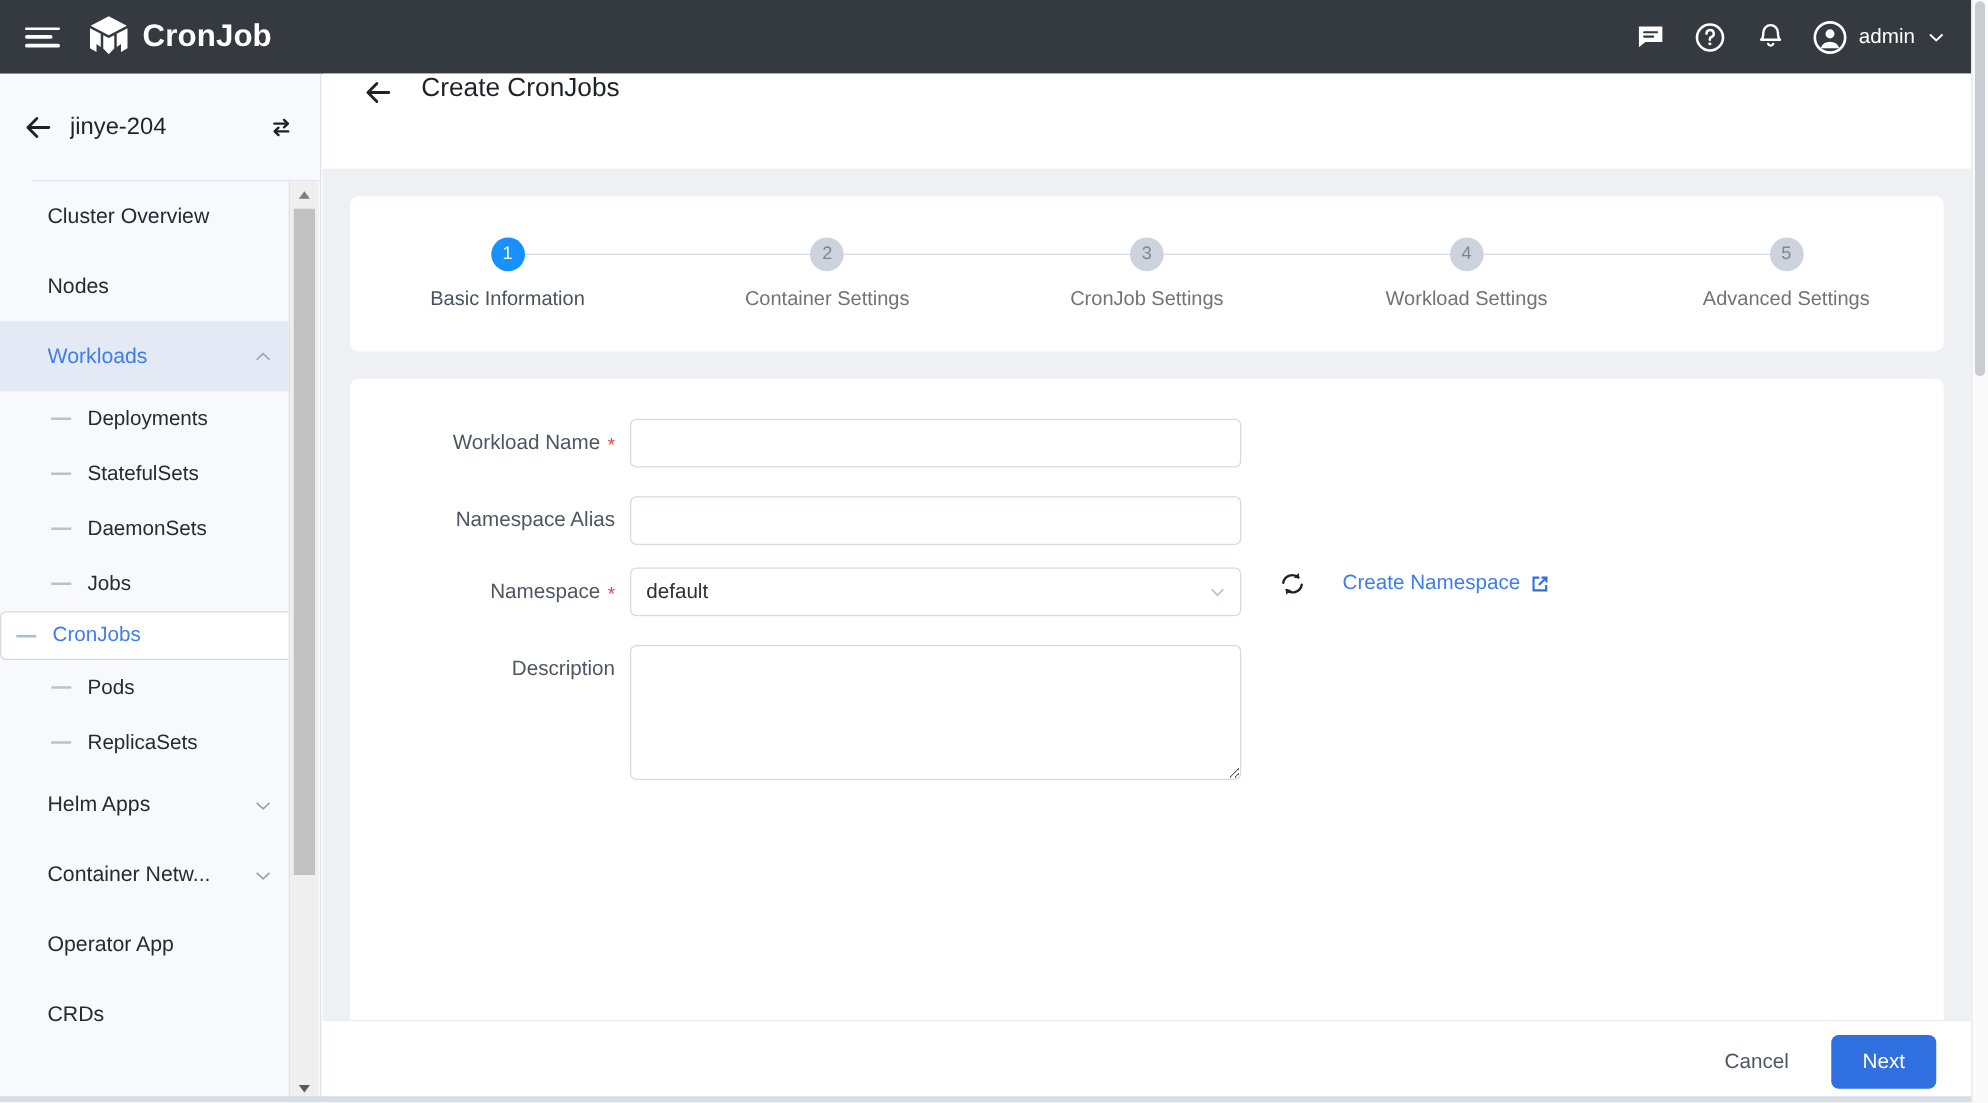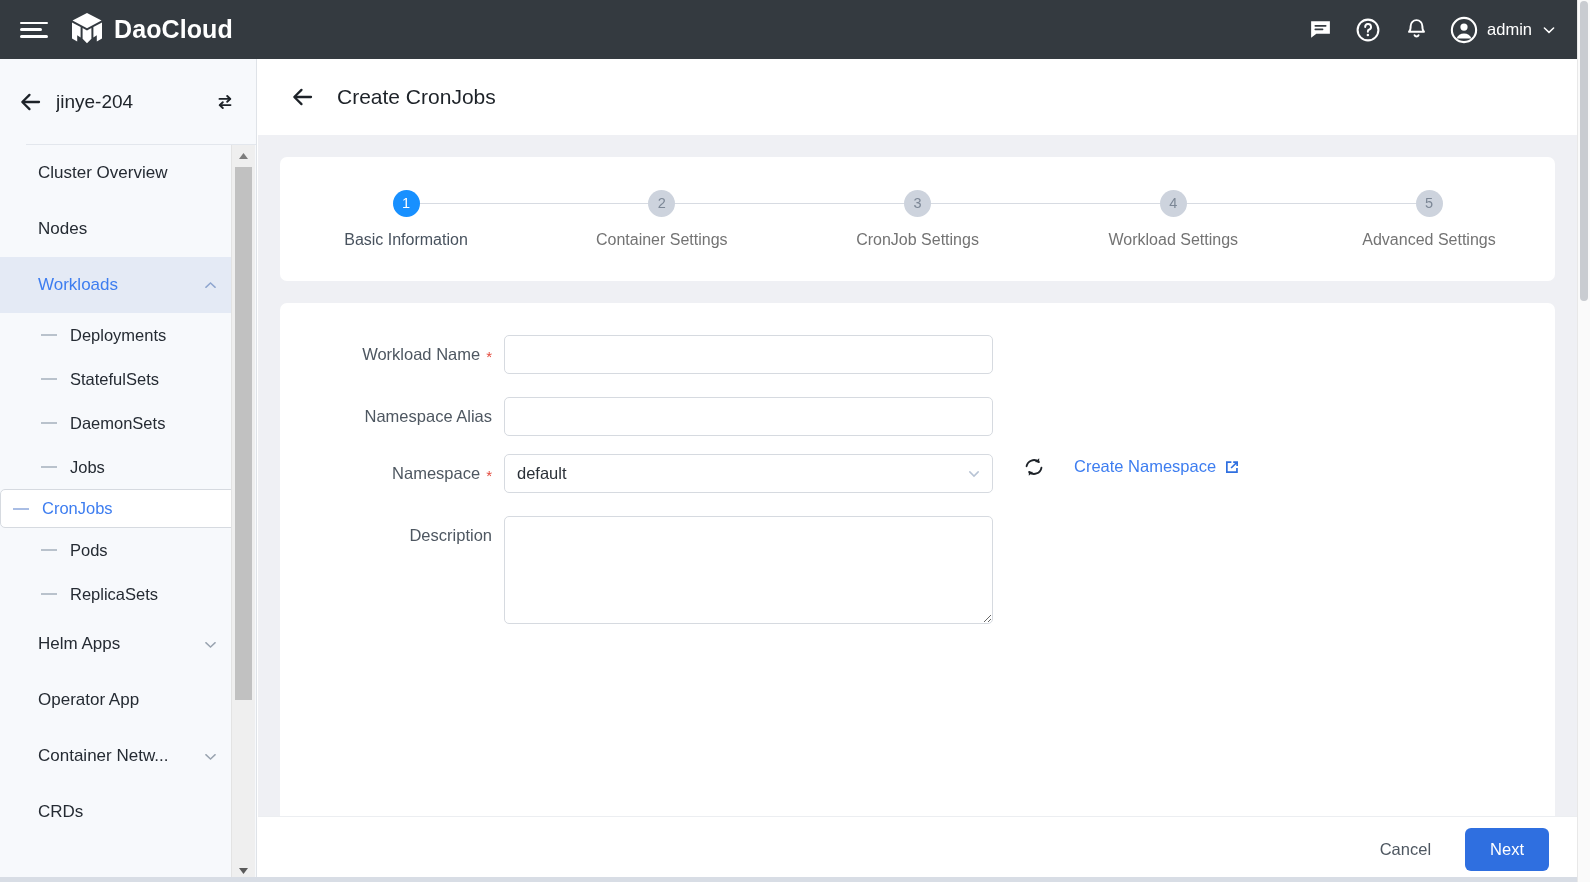--- a/index.html
+++ b/index.html
@@ -104,21 +104,21 @@
     position: absolute; left: 3px; right: 3px; top: 22px; height: 533px;
     background: #c1c1c1; cursor: pointer;
   }
 
   
   .main {
     position: absolute; left: 258px; top: 59px; width: 1319px; height: 823px;
     background: #ffffff;
   }
   .page-head {
-    height: 76px; display: flex; align-items: center; padding-left: 32px;
+    height: 76px; display: flex; align-items: flex-start; padding-left: 32px;
     background: #ffffff;
   }
   .page-back { width: 30px; height: 30px; display: flex; align-items: center; cursor: pointer; }
   .page-title { font-size: 21px; color: #1d2228; margin-left: 17px; }
 
   .page-body {
     position: absolute; left: 0; top: 76px; right: 0; bottom: 66px;
     background: #eff0f4; padding: 22px 22px 0 22px;
     overflow: hidden;
   }
@@ -233,21 +233,21 @@
       <span></span>
       <span></span>
   </div>
   <div class="brand">
     <svg class="brand-logo" viewBox="0 0 34 36">
       <path d="M17 1 L31.5 8.6 L17 16.2 L2.5 8.6 Z" fill="#ffffff"></path>
       <path d="M2 10.5 L10.6 15 L10.6 25.5 L7.2 23.2 L7.2 29.6 L2 26.6 Z" fill="#ffffff"></path>
       <path d="M32 10.5 L32 26.6 L26.8 29.6 L26.8 23.2 L23.4 25.5 L23.4 15 Z" fill="#ffffff"></path>
       <path d="M12.6 16.1 L17 18.4 L21.4 16.1 L21.4 26.8 L17 31.3 L12.6 26.8 Z" fill="#ffffff"></path>
     </svg>
-    <span class="brand-name">DaoCloud</span>
+    <span class="brand-name">CronJob</span>
   </div>
 
   <div class="topbar-right">
     <div class="tb-icon">
       <svg width="25" height="25" viewBox="0 0 24 24" fill="none">
         <path d="M3 4h18v12H8l-5 4z" fill="#ffffff"></path>
         <path d="M7 8.5h10M7 11.8h7" stroke="#343a40" stroke-width="1.6" stroke-linecap="round"></path>
       </svg>
     </div>
     <div class="tb-icon">
@@ -349,30 +349,30 @@
       <div class="nav-item">
         <span class="nav-label">Helm Apps</span>
         <span class="nav-chev">
           <svg width="15" height="15" viewBox="0 0 16 16">
             <path d="M3 6 L8 10.8 L13 6" fill="none" stroke="#9aa4b0" stroke-width="1.5" stroke-linecap="round"></path>
           </svg>
         </span>
       </div>
 
       <div class="nav-item">
-        <span class="nav-label">Operator App</span>
-      </div>
-
-      <div class="nav-item">
         <span class="nav-label">Container Netw...</span>
         <span class="nav-chev">
           <svg width="15" height="15" viewBox="0 0 16 16">
             <path d="M3 6 L8 10.8 L13 6" fill="none" stroke="#9aa4b0" stroke-width="1.5" stroke-linecap="round"></path>
           </svg>
         </span>
+      </div>
+
+      <div class="nav-item">
+        <span class="nav-label">Operator App</span>
       </div>
 
       <div class="nav-item">
         <span class="nav-label">CRDs</span>
       </div>
     </div>
 
     <div class="side-sb">
       <div class="sb-btn">
         <svg width="11" height="8" viewBox="0 0 11 8">

